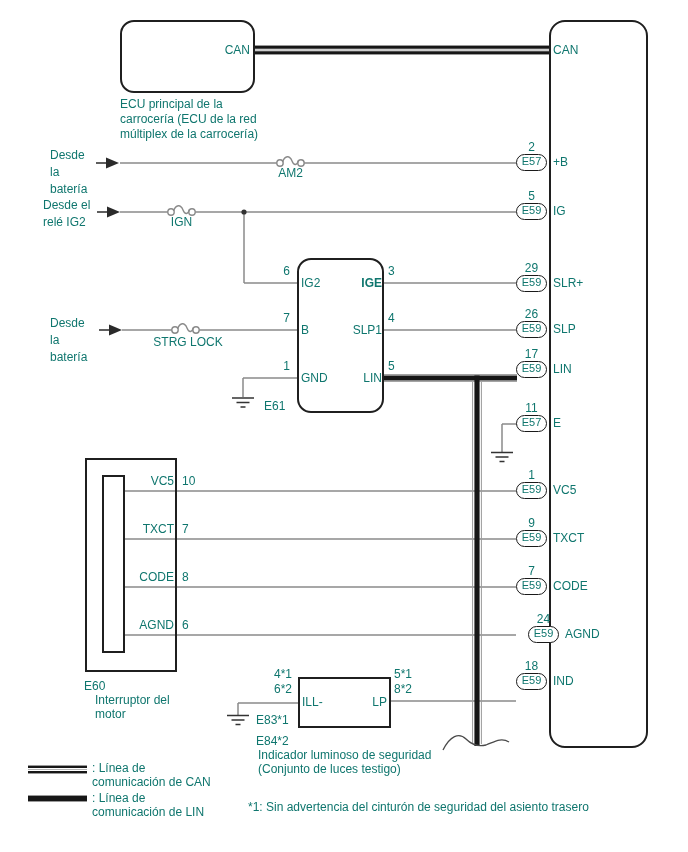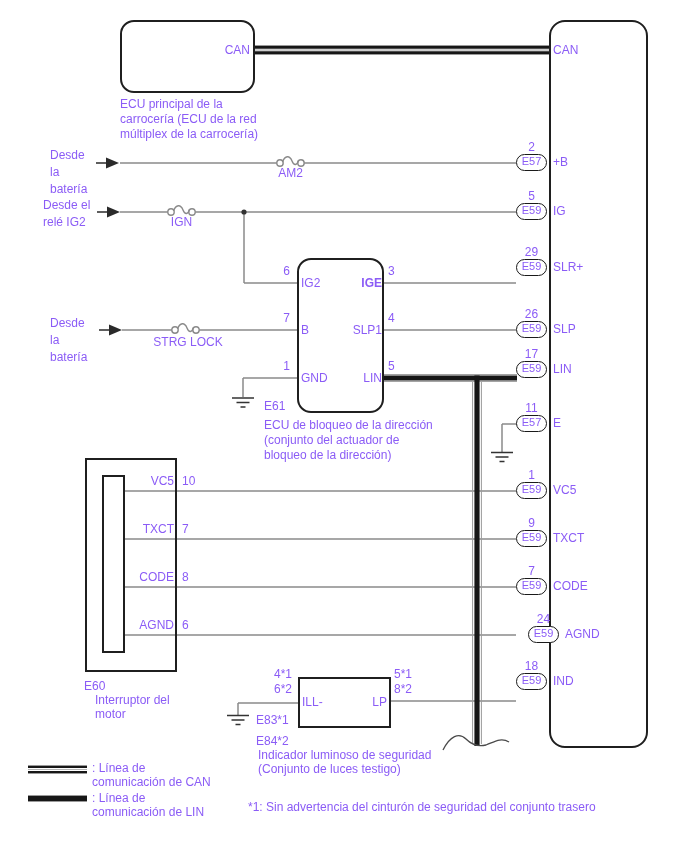--- a/index.html
+++ b/index.html
@@ -1,18 +1,18 @@
 <!DOCTYPE html>
 <html><head>
 <meta charset="utf-8">
 <style>
   html,body { margin:0; padding:0; background:#fff; }
   .stage {
     position:relative; width:688px; height:852px; background:#ffffff;
-    font-family:"Liberation Sans", sans-serif; font-size:12px; color:#8b5cf6;
+    font-family:"Liberation Sans", sans-serif; font-size:12px; color:#0f766e;
     line-height:14px; overflow:hidden;
   }
   .abs { position:absolute; white-space:nowrap; }
   .pre { white-space:pre-line; }
   .box { position:absolute; border:2px solid #1f1f1f; box-sizing:border-box; background:transparent; }
   svg.wires { position:absolute; left:0; top:0; }
   
   .cpin { position:absolute; left:516px; width:31px; height:42px; }
   .cpin .num { position:absolute; top:0; left:0; width:31px; text-align:center; line-height:13px; }
   .cpin .oval {
@@ -138,23 +138,20 @@
   <div class="abs" style="left:301px;top:276px;">IG2</div>
   <div class="abs" style="left:301px;top:323px;">B</div>
   <div class="abs" style="left:301px;top:371px;">GND</div>
   <div class="abs r" style="left:294px;top:276px;width:88px;font-weight:bold;">IGE</div>
   <div class="abs r" style="left:294px;top:323px;width:88px;">SLP1</div>
   <div class="abs r" style="left:294px;top:371px;width:88px;">LIN</div>
   <div class="abs" style="left:388px;top:264px;">3</div>
   <div class="abs" style="left:388px;top:311px;">4</div>
   <div class="abs" style="left:388px;top:359px;">5</div>
   <div class="abs" style="left:264px;top:399px;">E61</div>
-  <div class="abs pre" style="left:264px;top:418px;line-height:15px;">ECU de bloqueo de la dirección
-(conjunto del actuador de
-bloqueo de la dirección)</div>
 
   <div class="abs r" style="left:88px;top:474px;width:86px;">VC5</div>
   <div class="abs" style="left:182px;top:474px;">10</div>
   <div class="abs r" style="left:88px;top:522px;width:86px;">TXCT</div>
   <div class="abs" style="left:182px;top:522px;">7</div>
   <div class="abs r" style="left:88px;top:570px;width:86px;">CODE</div>
   <div class="abs" style="left:182px;top:570px;">8</div>
   <div class="abs r" style="left:88px;top:618px;width:86px;">AGND</div>
   <div class="abs" style="left:182px;top:618px;">6</div>
   <div class="abs" style="left:84px;top:679px;">E60</div>
@@ -177,21 +174,21 @@
   <div class="cpin" style="top:141px;">
     <div class="num">2</div>
     <div class="oval">E57</div>
     <div class="plabel">+B</div>
   </div>
   <div class="cpin" style="top:190px;">
     <div class="num">5</div>
     <div class="oval">E59</div>
     <div class="plabel">IG</div>
   </div>
-  <div class="cpin" style="top:246px;">
+  <div class="cpin" style="top:262px;">
     <div class="num">29</div>
     <div class="oval">E59</div>
     <div class="plabel">SLR+</div>
   </div>
   <div class="cpin" style="top:308px;">
     <div class="num">26</div>
     <div class="oval">E59</div>
     <div class="plabel">SLP</div>
   </div>
   <div class="cpin" style="top:348px;">
@@ -231,15 +228,15 @@
   </div>
 
 
   <div class="sym sym-can" style="left:28px;top:765px;"></div>
   <div class="abs pre" style="left:92px;top:762px;line-height:13.5px;">: Línea de
 comunicación de CAN</div>
   <div class="sym sym-lin" style="left:28px;top:795px;"></div>
   <div class="abs pre" style="left:92px;top:792px;line-height:13.5px;">: Línea de
 comunicación de LIN</div>
 
-  <div class="abs" style="left:248px;top:800px;">*1: Sin advertencia del cinturón de seguridad del conjunto trasero</div>
+  <div class="abs" style="left:248px;top:800px;">*1: Sin advertencia del cinturón de seguridad del asiento trasero</div>
 
 </div>
 
 </body></html>

